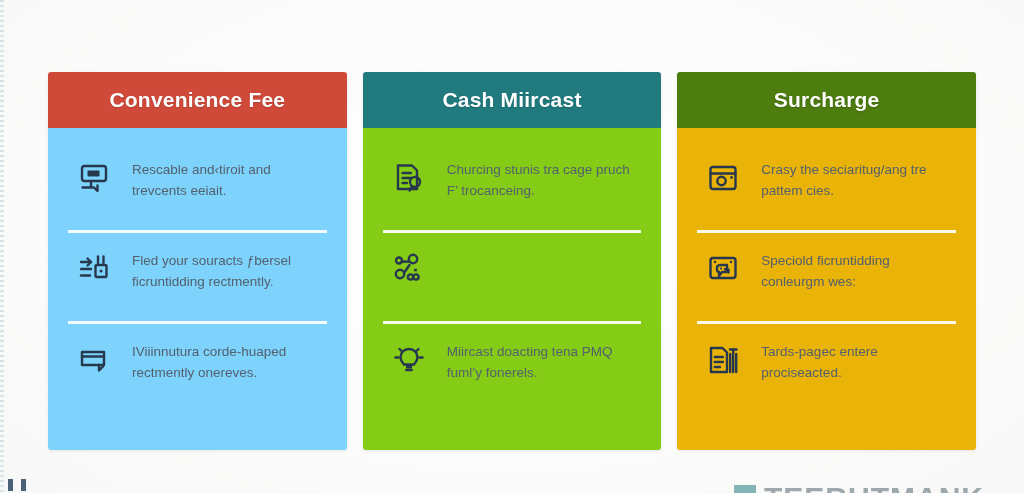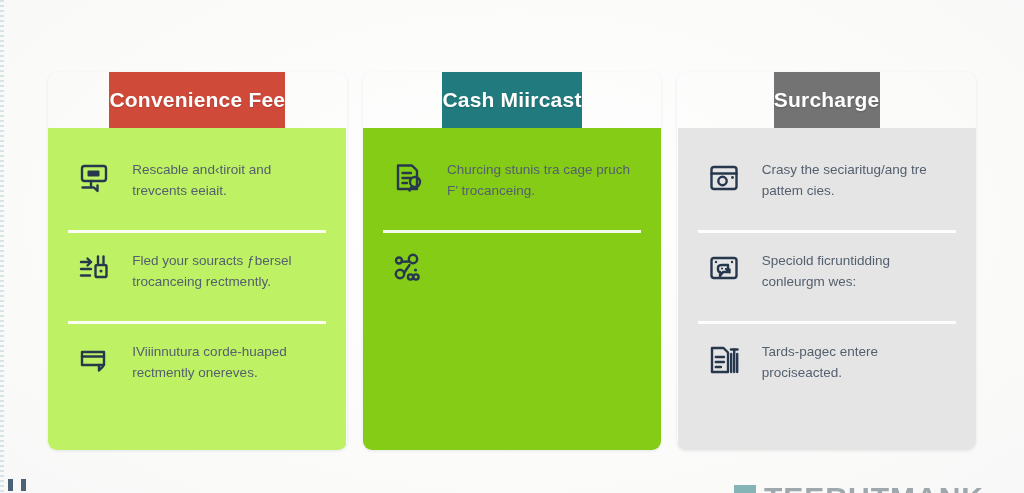--- a/index.html
+++ b/index.html
@@ -43,24 +43,23 @@
     width: 928px;
     height: 378px;
     display: flex;
     gap: 16px;
   }
 
   .card {
     flex: 1 1 0;
     display: flex;
     flex-direction: column;
-    border-radius: 9px;
+    border-radius: 3px;
     overflow: hidden;
     box-shadow: 0 1px 3px rgba(40,50,70,.10);
-    align-items: center;
   }
 
   .card-header {
     height: 56px;
     display: flex;
     align-items: center;
     justify-content: center;
     flex: 0 0 auto;
   }
   .card-title {
@@ -164,21 +163,21 @@
 <div class="edge-dots"></div>
 
 <div class="board">
 
   <div class="cards">
 
     <div class="card">
       <div class="card-header" style="background:#d04a3a">
         <span class="card-title">Convenience Fee</span>
       </div>
-      <div class="card-body" style="background:#bef264">
+      <div class="card-body" style="background:#7dd3fc">
 
         <div class="feature">
           <span class="feature-icon">
             <svg width="34" height="34" viewBox="0 0 34 34" fill="none" stroke="currentColor" stroke-width="2.4" stroke-linecap="round" stroke-linejoin="round">
               <rect x="5" y="5" width="24" height="15" rx="2.5"></rect>
               <rect x="10.5" y="9.5" width="12" height="6" rx="1" fill="currentColor" stroke="none"></rect>
               <path d="M14 20 L14 25"></path>
               <path d="M5.5 26.5 H17 L20.5 30 L20.5 24.5"></path>
             </svg>
           </span>
@@ -191,21 +190,21 @@
               <path d="M4 10 H14 L10.5 6.5"></path>
               <path d="M14 10 L10.5 13.5"></path>
               <path d="M4 17 H14"></path>
               <path d="M4 23.5 H13"></path>
               <path d="M21 4.5 V11"></path>
               <path d="M26.5 4.5 V11"></path>
               <rect x="18.5" y="13" width="11" height="12" rx="1.6"></rect>
               <circle cx="24" cy="19" r="1.5" fill="currentColor" stroke="none"></circle>
             </svg>
           </span>
-          <span class="feature-text">Fled your souracts ƒbersel trocanceing rectmently.</span>
+          <span class="feature-text">Fled your souracts ƒbersel ficruntidding rectmently.</span>
         </div>
 
         <div class="feature">
           <span class="feature-icon">
             <svg width="34" height="34" viewBox="0 0 34 34" fill="none" stroke="currentColor" stroke-width="2.4" stroke-linecap="round" stroke-linejoin="round">
               <path d="M5 9 H27 V22 H5 Z"></path>
               <path d="M5 13.5 H27"></path>
               <path d="M22 22 V27.5 L26 23.5"></path>
             </svg>
           </span>
@@ -243,29 +242,43 @@
               <circle cx="8" cy="22" r="4.2"></circle>
               <circle cx="24" cy="25" r="2.6"></circle>
               <circle cx="18.5" cy="25" r="2.6"></circle>
               <circle cx="23.5" cy="18" r="1.6" fill="currentColor" stroke="none"></circle>
               <path d="M9.6 9.8 L16.9 9.5"></path>
               <path d="M12 21 L17.5 13"></path>
             </svg>
           </span>
         </div>
 
+        <div class="feature">
+          <span class="feature-icon">
+            <svg width="34" height="34" viewBox="0 0 34 34" fill="none" stroke="currentColor" stroke-width="2.4" stroke-linecap="round" stroke-linejoin="round">
+              <path d="M17 6 C11.8 6 8.5 9.8 8.5 14.2 C8.5 17.5 10.6 19.5 12 21.5 H22 C23.4 19.5 25.5 17.5 25.5 14.2 C25.5 9.8 22.2 6 17 6 Z"></path>
+              <rect x="14" y="21.5" width="6" height="4" rx="1" fill="currentColor" stroke="none"></rect>
+              <path d="M14.2 27 H19.8"></path>
+              <path d="M3.5 14.5 H6.5"></path>
+              <path d="M27.5 14.5 H30.5"></path>
+              <path d="M7.5 6 L9.6 8"></path>
+              <path d="M26.5 6 L24.4 8"></path>
+            </svg>
+          </span>
+          <span class="feature-text">Miircast doacting tena PMQ fuml’y fonerels.</span>
+        </div>
 
       </div>
     </div>
 
     <div class="card">
-      <div class="card-header" style="background:#737373">
+      <div class="card-header" style="background:#4d7c0f">
         <span class="card-title">Surcharge</span>
       </div>
-      <div class="card-body" style="background:#e5e5e5">
+      <div class="card-body" style="background:#eab308">
 
         <div class="feature">
           <span class="feature-icon">
             <svg width="34" height="34" viewBox="0 0 34 34" fill="none" stroke="currentColor" stroke-width="2.4" stroke-linecap="round" stroke-linejoin="round">
               <rect x="4.5" y="6" width="25" height="22" rx="2.5"></rect>
               <path d="M4.5 12.5 H29.5"></path>
               <circle cx="15.5" cy="20" r="4.2"></circle>
               <circle cx="25.5" cy="16.5" r="1.4" fill="currentColor" stroke="none"></circle>
             </svg>
           </span>

